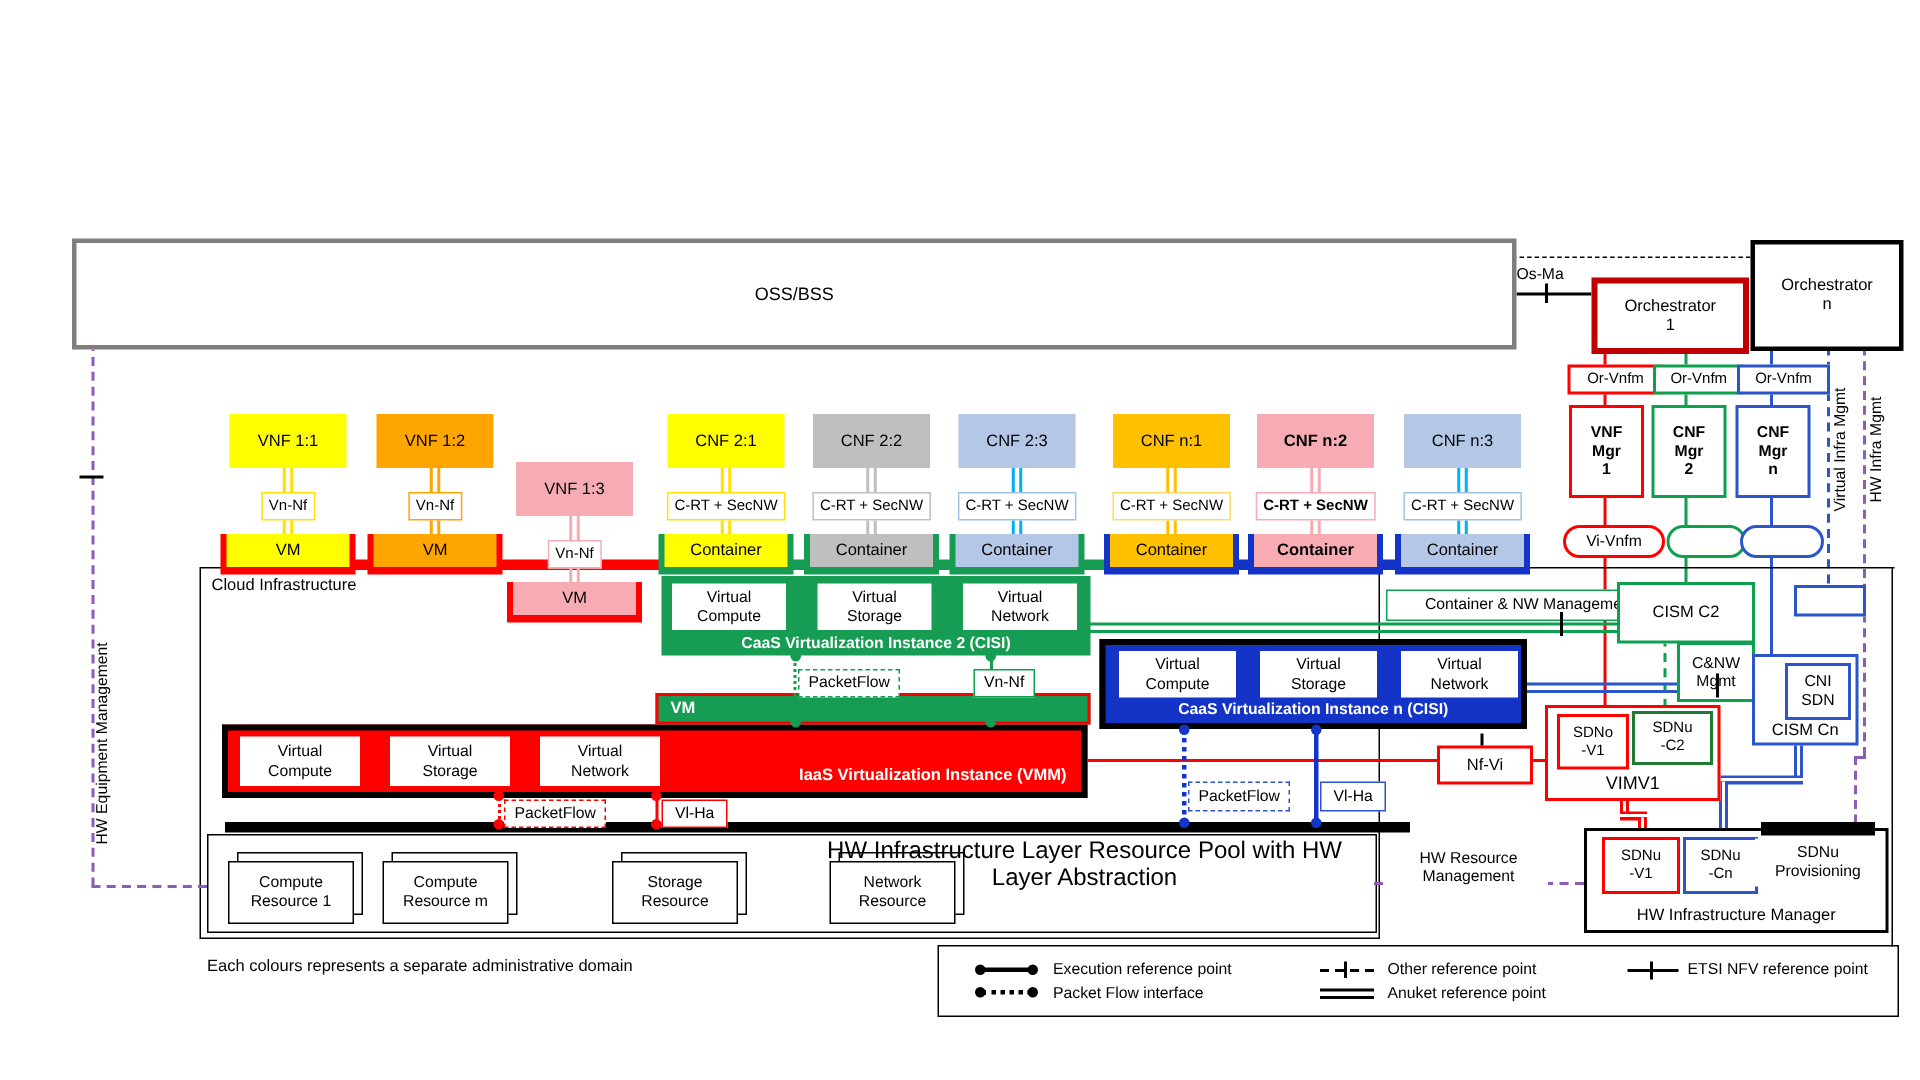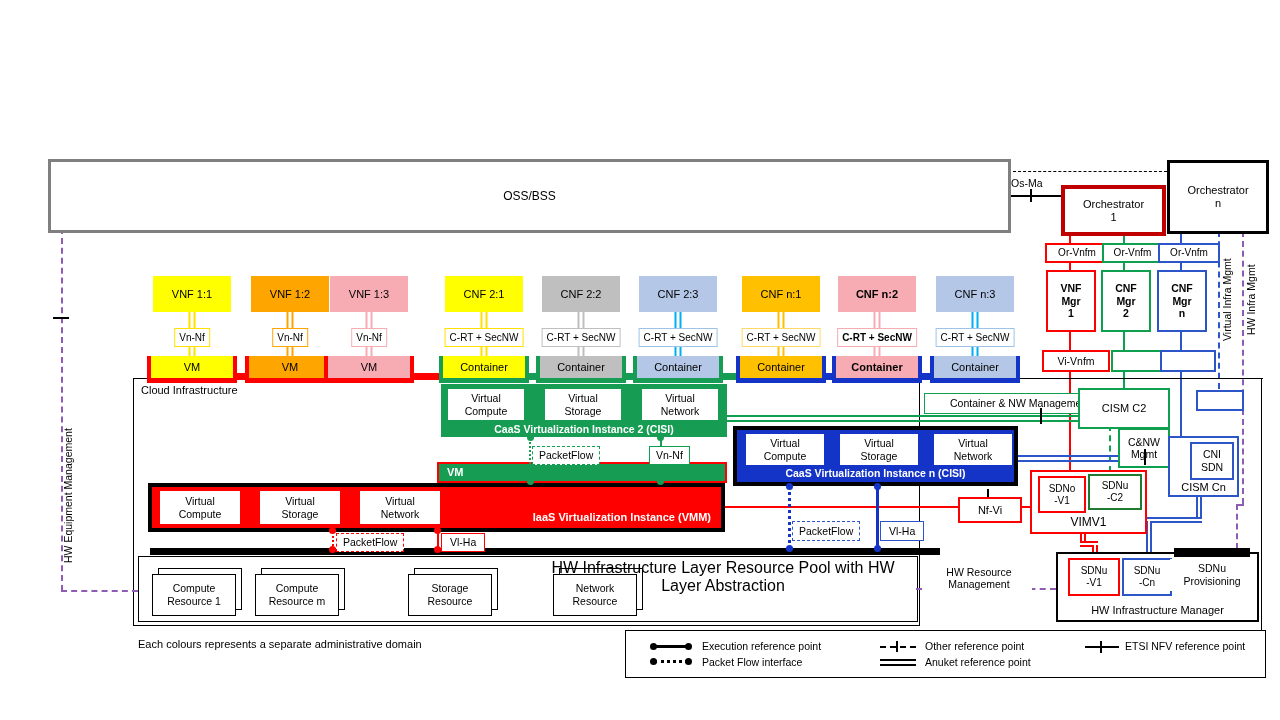--- a/index.html
+++ b/index.html
@@ -12,21 +12,21 @@
   .tick{position:absolute;background:#000;z-index:6;}
   .dot{position:absolute;width:7px;height:7px;border-radius:50%;z-index:6;}
   .vtext{position:absolute;writing-mode:vertical-rl;transform:rotate(180deg);text-align:center;z-index:4;}
   
   .oss{left:48px;top:159px;width:957px;height:68px;border:3px solid var(--oss-border);font-size:12px;}
   .orch1{left:1061px;top:185px;width:97px;height:43px;border:4px solid var(--orch-border);font-size:11px;}
   .orchn{left:1167px;top:160px;width:96px;height:68px;border:3px solid #000;font-size:11px;}
   
   .orvnfm{top:243px;height:16px;border-width:2px;border-style:solid;font-size:10px;}
   .mgr{top:270px;width:46px;height:58px;border-width:2px;border-style:solid;font-size:10.5px;font-weight:bold;}
-  .vivnfm{top:350px;height:18px;border-width:2px;border-style:solid;font-size:10.5px;}
+  .vivnfm{top:350px;height:18px;border-width:2px;border-style:solid;font-size:10.5px;border-radius:11px;}
   
   .nf-col{position:absolute;top:276px;width:92px;height:108px;z-index:4;}
   .nf-top{position:absolute;left:7px;top:0;width:78px;height:36px;background:var(--fill);
           display:flex;align-items:center;justify-content:center;font-size:11px;}
   .nf-line{position:absolute;left:50%;transform:translateX(-50%);width:7px;
            border-left:2px solid var(--line);border-right:2px solid var(--line);box-sizing:border-box;}
   .nf-l1{top:36px;height:16px;}
   .nf-l2{top:69px;height:11px;}
   .nf-ref{position:absolute;top:52px;left:50%;transform:translateX(-50%);height:17px;background:#fff;
           border:1.5px solid var(--refb);display:flex;align-items:center;justify-content:center;
@@ -103,21 +103,21 @@
   </div>
   <div class="nf-col" style="left: 244px; --fill: #FFA500; --line: #FFA500; --refb: #FFA500; --ped: #FF0000;">
     <div class="nf-top">VNF 1:2</div>
     <div class="nf-line nf-l1"></div>
     <div class="nf-ref">Vn-Nf</div>
     <div class="nf-line nf-l2"></div>
     <div class="nf-ped">
         <div class="nf-run">VM</div>
       </div>
   </div>
-  <div class="nf-col" style="left: 323px; --fill: #F7ACB3; --line: #F7ACB3; --refb: #F7ACB3; --ped: #FF0000;">
+  <div class="nf-col" style="left: 337px; margin-top: 32px; --fill: #F7ACB3; --line: #F7ACB3; --refb: #F7ACB3; --ped: #FF0000;">
     <div class="nf-top">VNF 1:3</div>
     <div class="nf-line nf-l1"></div>
     <div class="nf-ref">Vn-Nf</div>
     <div class="nf-line nf-l2"></div>
     <div class="nf-ped">
         <div class="nf-run">VM</div>
       </div>
   </div>
   <div class="nf-col" style="left: 438px; --fill: #FFFF00; --line: #FFE000; --refb: #FFE000; --ped: #169C53;">
     <div class="nf-top">CNF 2:1</div>

